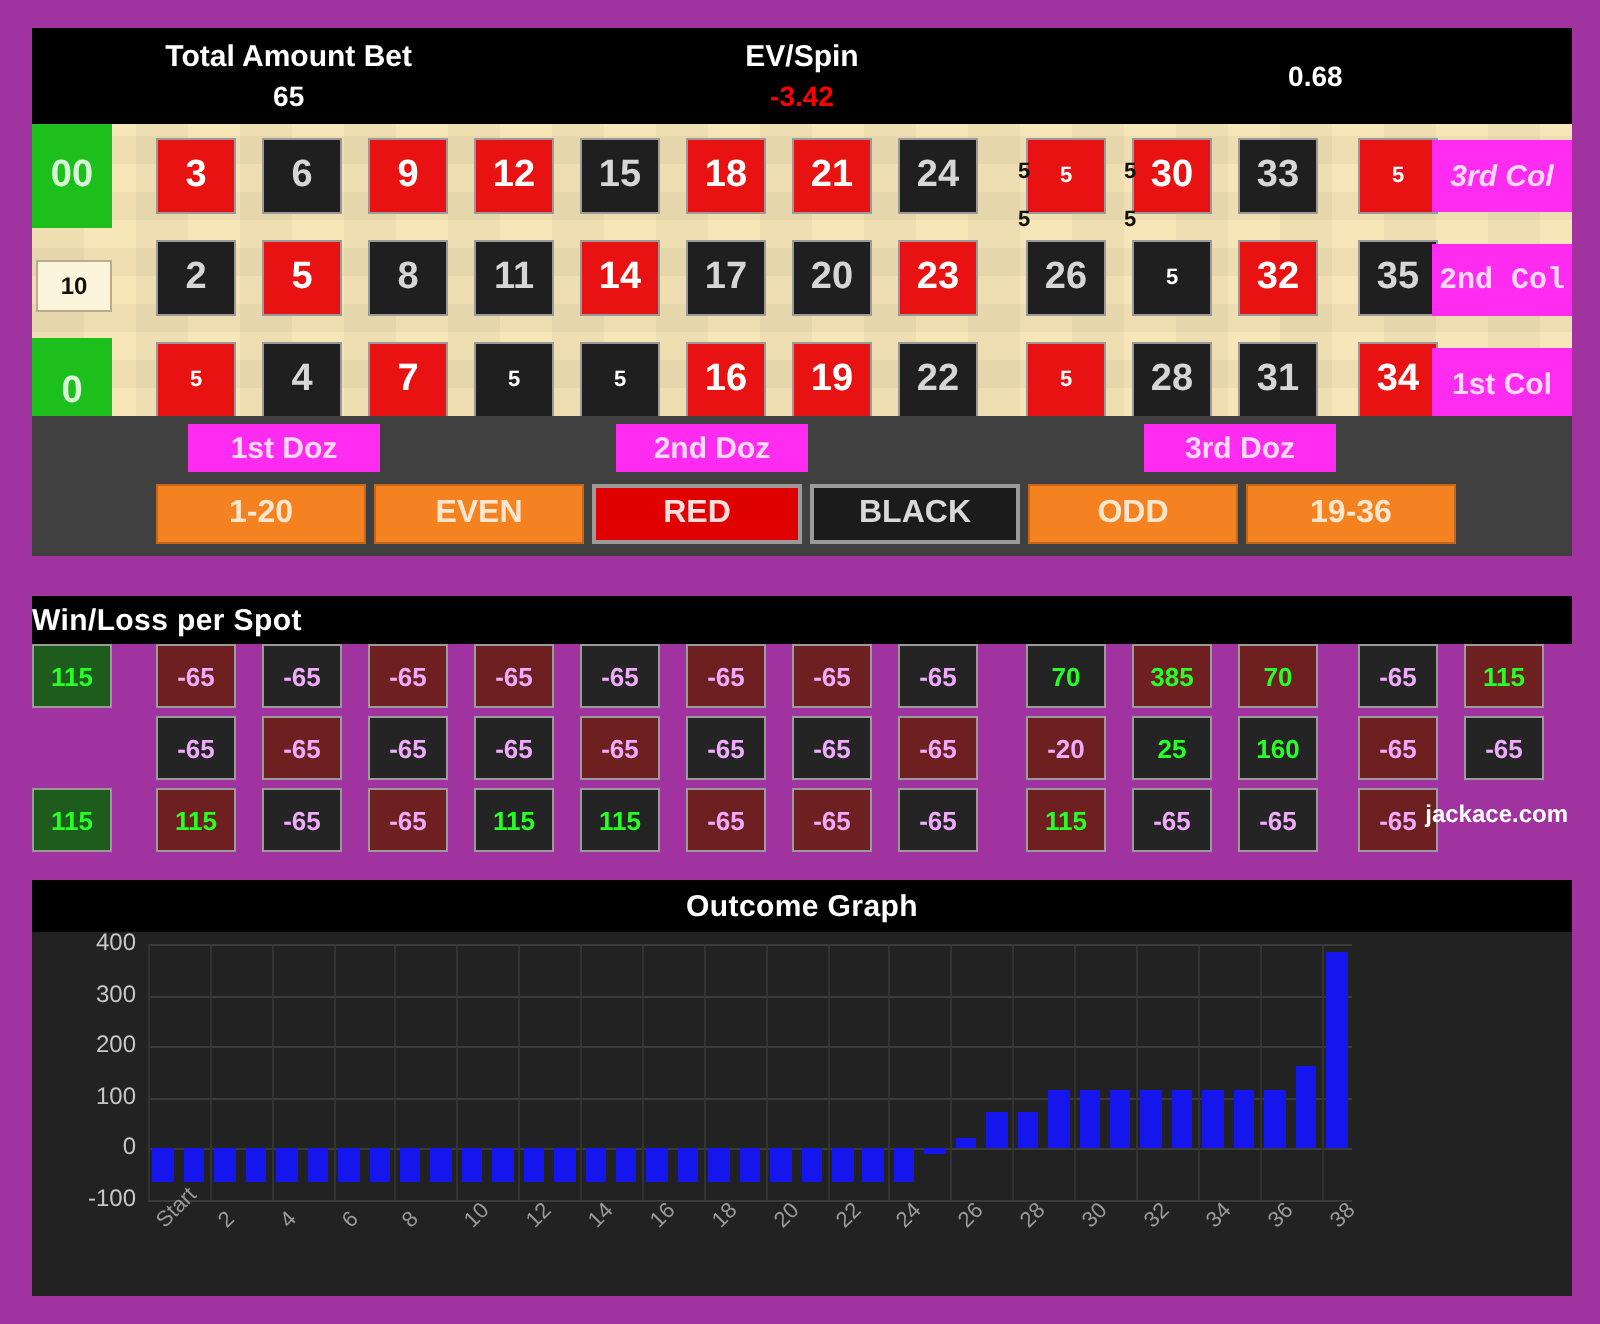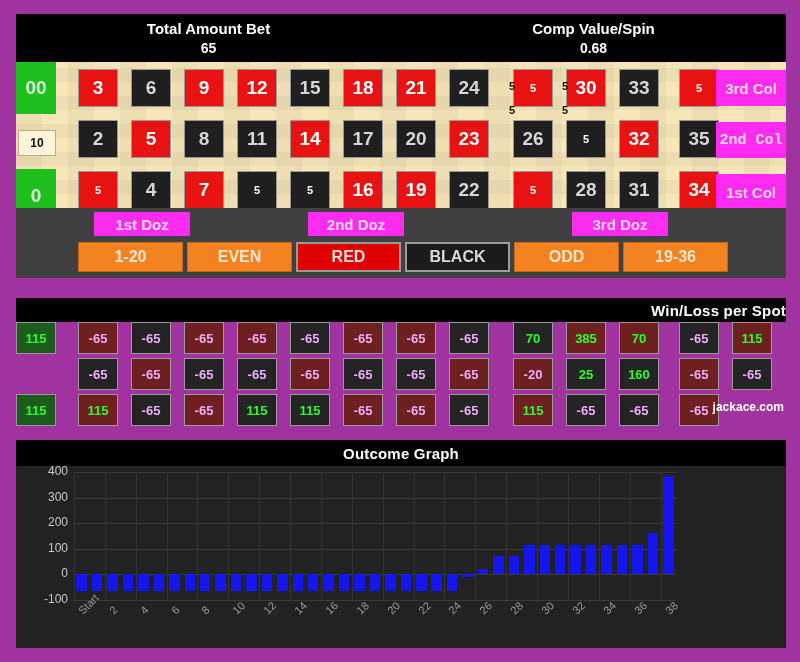--- a/index.html
+++ b/index.html
@@ -87,21 +87,21 @@
     position:absolute;top:34px;height:30px;
     display:flex;align-items:center;justify-content:center;
     font-size:16px;font-weight:bold;
   }
   .out-btn.orange{background:#f58220;color:#ffe7cf;border:1px solid #c4671a;box-sizing:border-box;}
   .out-btn.red{background:#e00000;color:#ffdede;border:2px solid #9a9a9a;box-sizing:border-box;}
   .out-btn.black{background:#1b1b1b;color:#d9d9d9;border:2px solid #9a9a9a;box-sizing:border-box;}
 
   
   #wlhead{left:16px;top:298px;width:770px;height:24px;background:#000;
-          display:flex;align-items:center;justify-content:flex-end;}
+          display:flex;align-items:center;justify-content:flex-start;}
   #wlgrid{left:16px;top:322px;width:770px;height:110px;background:#a033a0;}
   .wl-cell{
     position:absolute;width:40px;height:32px;
     display:flex;align-items:center;justify-content:center;
     font-size:13px;font-weight:bold;
     border:1px solid #9a9a9a;box-sizing:border-box;
   }
   .wl-cell.red{background:#6e2020;}
   .wl-cell.black{background:#242424;}
   .wl-cell.green{background:#1d5c1d;}
@@ -135,21 +135,24 @@
 
 <div class="page">
 
   <div class="panel" id="summary">
     <div class="sum-grid" id="sum-grid">
         <div class="sum-cell">
           <div class="sum-label">Total Amount Bet</div>
           <div class="sum-value">65</div>
         </div>
         <div class="sum-cell">
-          <div class="sum-label">Comp Value/Spin</div>
+          <div class="sum-label">EV/Spin</div>
+          <div class="sum-value neg">-3.42</div>
+        </div>
+        <div class="sum-cell">
           <div class="sum-value">0.68</div>
         </div>
       </div>
   </div>
 
   <div class="panel" id="board">
     <div class="felt-stripes"></div>
 
     <div class="zero-cell" id="cell00">00</div>
     <div class="zero-cell" id="cell0">0</div>
@@ -265,21 +268,21 @@
           <span>34</span>
         </div>
       </div>
     <div id="board-splits">
         <div class="chip split" style="left: 487px; top: 16px;">5</div>
         <div class="chip split" style="left: 487px; top: 40px;">5</div>
         <div class="chip split" style="left: 540px; top: 16px;">5</div>
         <div class="chip split" style="left: 540px; top: 40px;">5</div>
       </div>
     <div id="board-collabels">
-        <div class="col-label" style="top: 8px;">3rd Col</div>
+        <div class="col-label" style="top: 8px; font-style: italic;">3rd Col</div>
         <div class="col-label" style="top: 60px; font-family: Liberation Mono, monospace;">2nd Col</div>
         <div class="col-label" style="top: 112px;">1st Col</div>
       </div>
   </div>
 
   <div id="outside" class="panel">
     <div id="doz-row">
         <div class="doz" style="left: 78px; width: 96px;">1st Doz</div>
         <div class="doz" style="left: 292px; width: 96px;">2nd Doz</div>
         <div class="doz" style="left: 556px; width: 96px;">3rd Doz</div>

